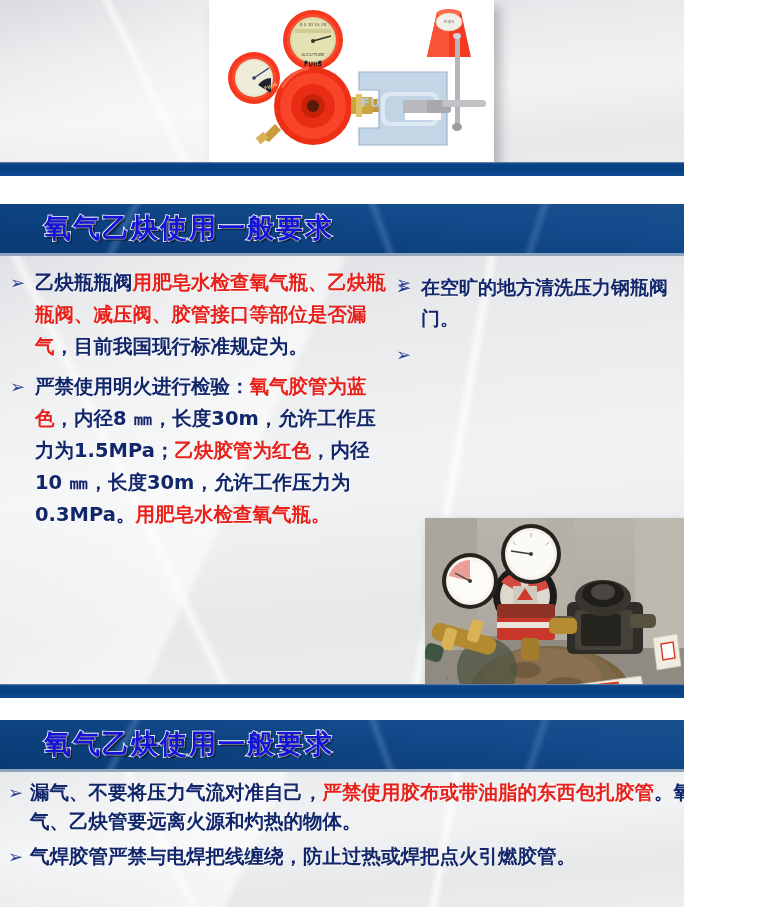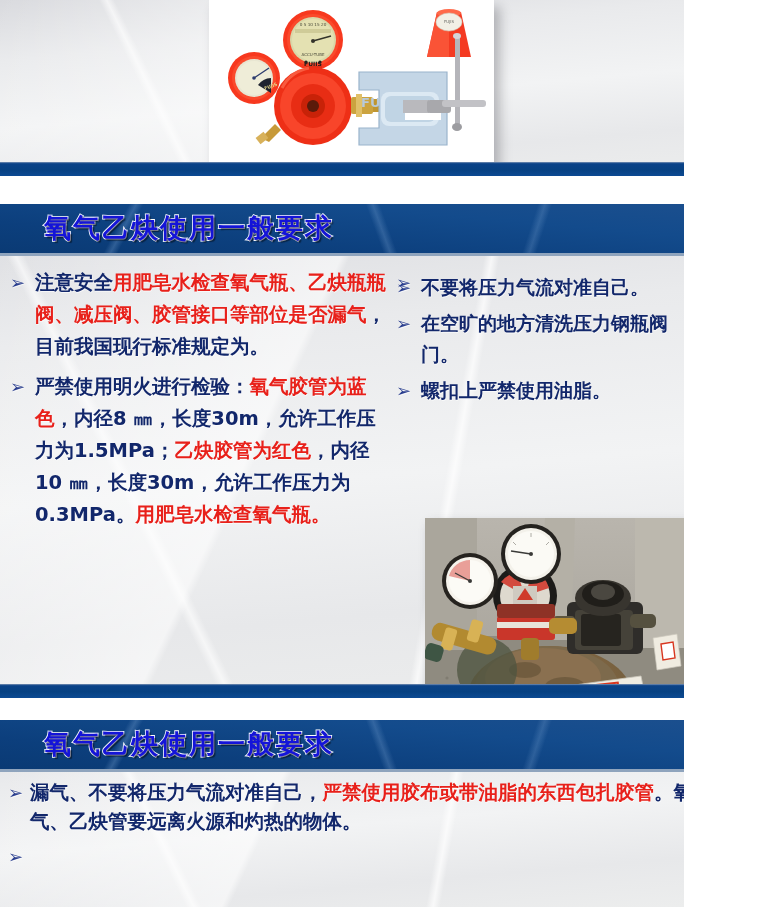--- a/index.html
+++ b/index.html
@@ -224,45 +224,43 @@
     <div class="title-bar" style="top:0">
       <div class="title-text">氧气乙炔使用一般要求</div>
     </div>
 
     <div class="content2">
 
       <div class="col-left">
 
         <div class="bullet">
           <span class="arrow">➢</span>
-          <span class="blu">注意安全</span><span class="red">用肥皂水检查氧气瓶、乙炔瓶瓶阀、减压阀、胶管接口等部位是否漏气</span><span class="blu">，目前我国现行标准规定为。</span>
+          <span class="blu">乙炔瓶瓶阀</span><span class="red">用肥皂水检查氧气瓶、乙炔瓶瓶阀、减压阀、胶管接口等部位是否漏气</span><span class="blu">，目前我国现行标准规定为。</span>
         </div>
 
         <div class="bullet">
           <span class="arrow">➢</span>
           <span class="blu">严禁使用明火进行检验：</span><span class="red">氧气胶管为蓝色</span><span class="blu">，内径8 ㎜，长度30m，允许工作压力为1.5MPa；</span><span class="red">乙炔胶管为红色</span><span class="blu">，内径10 ㎜，长度30m，允许工作压力为0.3MPa。</span><span class="red">用肥皂水检查氧气瓶。</span>
         </div>
 
       </div>
 
       <div class="col-right">
         <div class="bullet">
           <span class="arrow">➢</span>
         </div>
         <div class="bullet">
           <span class="arrow">➢</span>
-          <span>不要将压力气流对准自己。</span>
         </div>
         <div class="bullet">
           <span class="arrow">➢</span>
           <span>在空旷的地方清洗压力钢瓶阀门。</span>
         </div>
         <div class="bullet">
           <span class="arrow">➢</span>
-          <span>螺扣上严禁使用油脂。</span>
         </div>
       </div>
 
       <div class="photo2-wrap">
         <svg width="265" height="200" viewBox="0 0 265 200" preserveAspectRatio="none">
           <defs>
             <linearGradient id="wallg" x1="0" y1="0" x2="0" y2="1">
               <stop offset="0%" stop-color="#b9b5ad"></stop>
               <stop offset="100%" stop-color="#a39f96"></stop>
             </linearGradient>
@@ -376,17 +374,18 @@
     <div class="title-bar" style="top:0">
       <div class="title-text">氧气乙炔使用一般要求</div>
     </div>
     <div class="content3">
       <div class="bullet">
         <span class="arrow">➢</span>
         <span class="blu">漏气、不要将压力气流对准自己，</span><span class="red">严禁使用胶布或带油脂的东西包扎胶管</span><span class="blu">。氧气、乙炔管要远离火源和灼热的物体。</span>
       </div>
       <div class="bullet">
         <span class="arrow">➢</span>
+        <span class="blu">气焊胶管严禁与电焊把线缠绕，防止过热或焊把点火引燃胶管。</span>
       </div>
     </div>
   </div>
 
 </div>
 
 </body></html>

